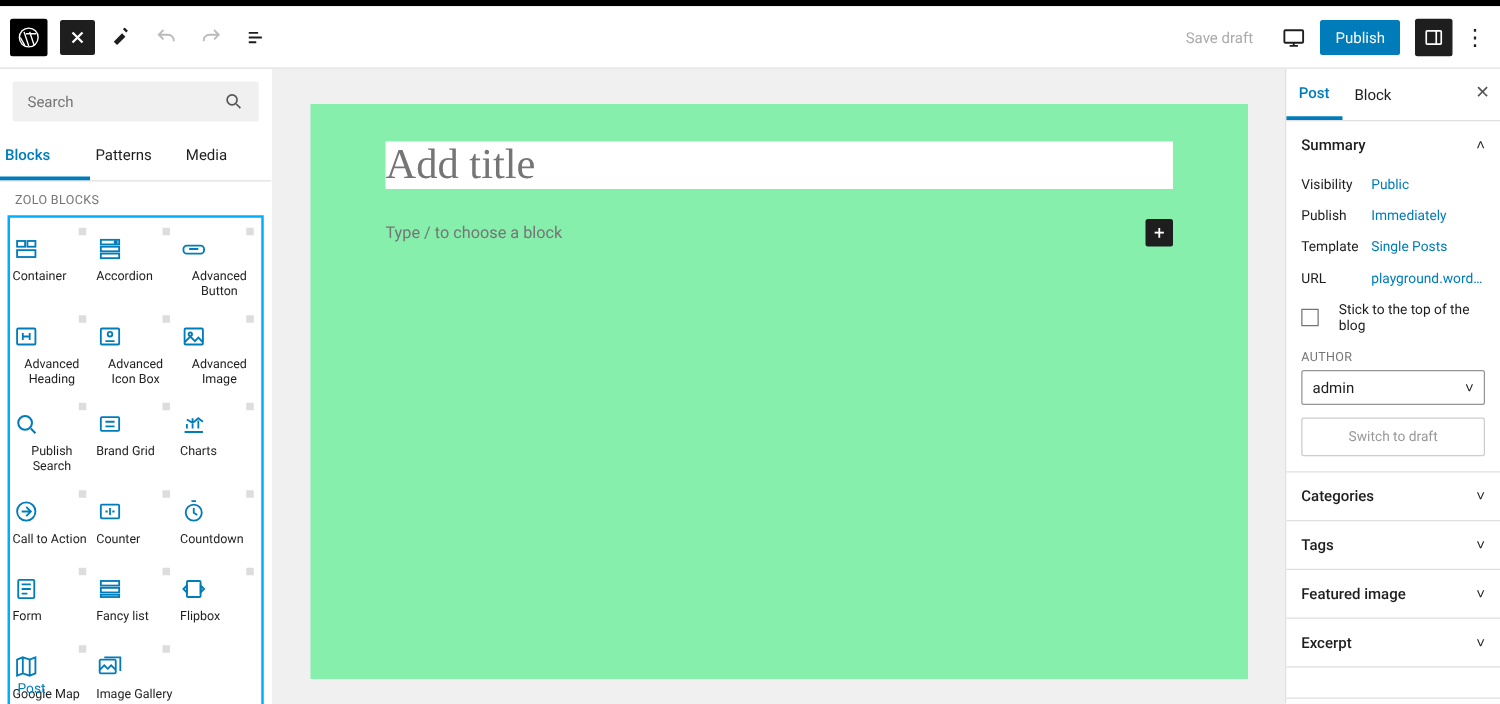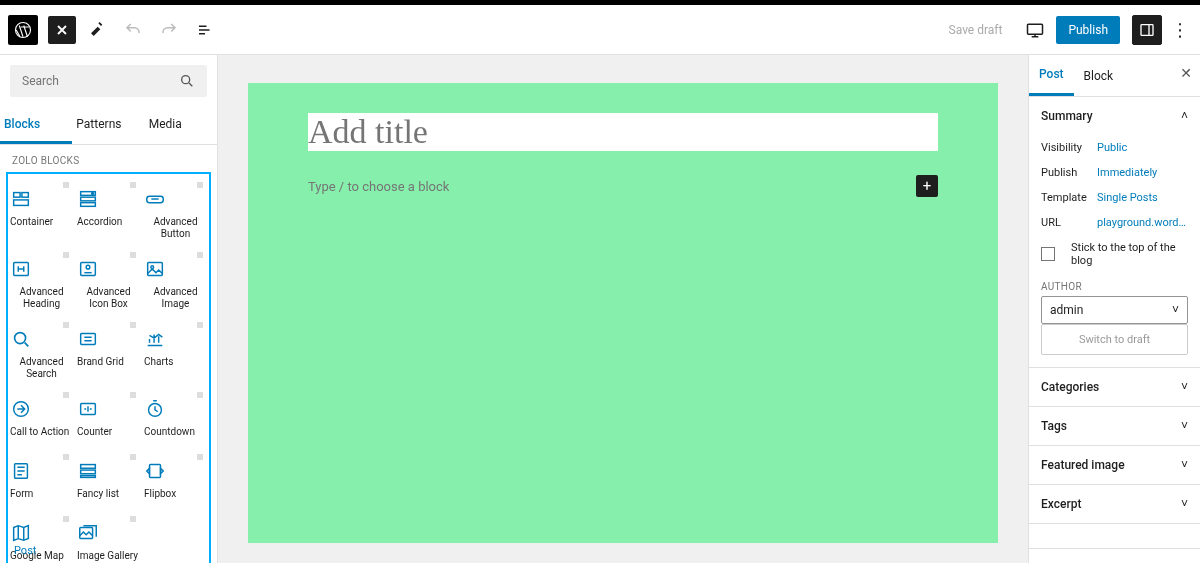--- a/index.html
+++ b/index.html
@@ -47,21 +47,21 @@
   .panel{border-bottom:1px solid #e0e0e0}
   .panel-head{display:flex;align-items:flex-end;justify-content:space-between;padding:12px 12px;font-size:12px;cursor:pointer;font-weight:500}
   .panel-body{padding:0 12px 12px}
   .kv{display:flex;align-items:center;padding:6px 0;font-size:11px}
   .kv .k{color:#1e1e1e;width:56px}
   .kv .v{color:#007cba;cursor:pointer;flex:1;white-space:nowrap;overflow:hidden;text-overflow:ellipsis}
   .chk{display:flex;align-items:center;gap:16px;padding:6px 0;font-size:11px}
   .chk .box{width:14px;height:14px;border:1px solid #757575;flex-shrink:0}
   .author-label{font-size:10px;color:#757575;padding:8px 0 4px;letter-spacing:.3px}
   .select{border:1px solid #949494;padding:6px 8px;display:flex;justify-content:space-between;cursor:pointer;font-size:12px;border-radius:2px}
-  .switch-draft{border:1px solid #ccc;padding:8px;text-align:center;color:#999;font-size:11px;cursor:pointer;border-radius:2px}
+  .switch-draft{border:1px solid #ccc;padding:8px;text-align:center;color:#999;margin-top:10px;font-size:11px;cursor:pointer;border-radius:2px}
   svg{display:block}
 </style>
 </head>
 <body>
 
 <div class="app">
   <div class="blackbar"></div>
 
   <div class="topbar">
     <div class="wp-logo">
@@ -194,21 +194,21 @@
             </span>
             <span class="bi-label">Advanced Image</span>
           </div>
         <div class="block-item">
             <span class="bi-icon">
               <svg width="22" height="22" viewBox="0 0 24 24" fill="none" stroke="currentColor" stroke-width="1.8">
                 <circle cx="11" cy="11" r="6"></circle>
                 <path d="M20 20l-4-4"></path>
               </svg>
             </span>
-            <span class="bi-label">Advanced Search</span>
+            <span class="bi-label">Publish Search</span>
           </div>
         <div class="block-item">
             <span class="bi-icon">
               <svg width="22" height="22" viewBox="0 0 24 24" fill="none" stroke="currentColor" stroke-width="1.6">
                 <rect x="4" y="6" width="16" height="12" rx="1"></rect>
                 <path d="M8 10h8M8 14h8"></path>
               </svg>
             </span>
             <span class="bi-label">Brand Grid</span>
           </div>

